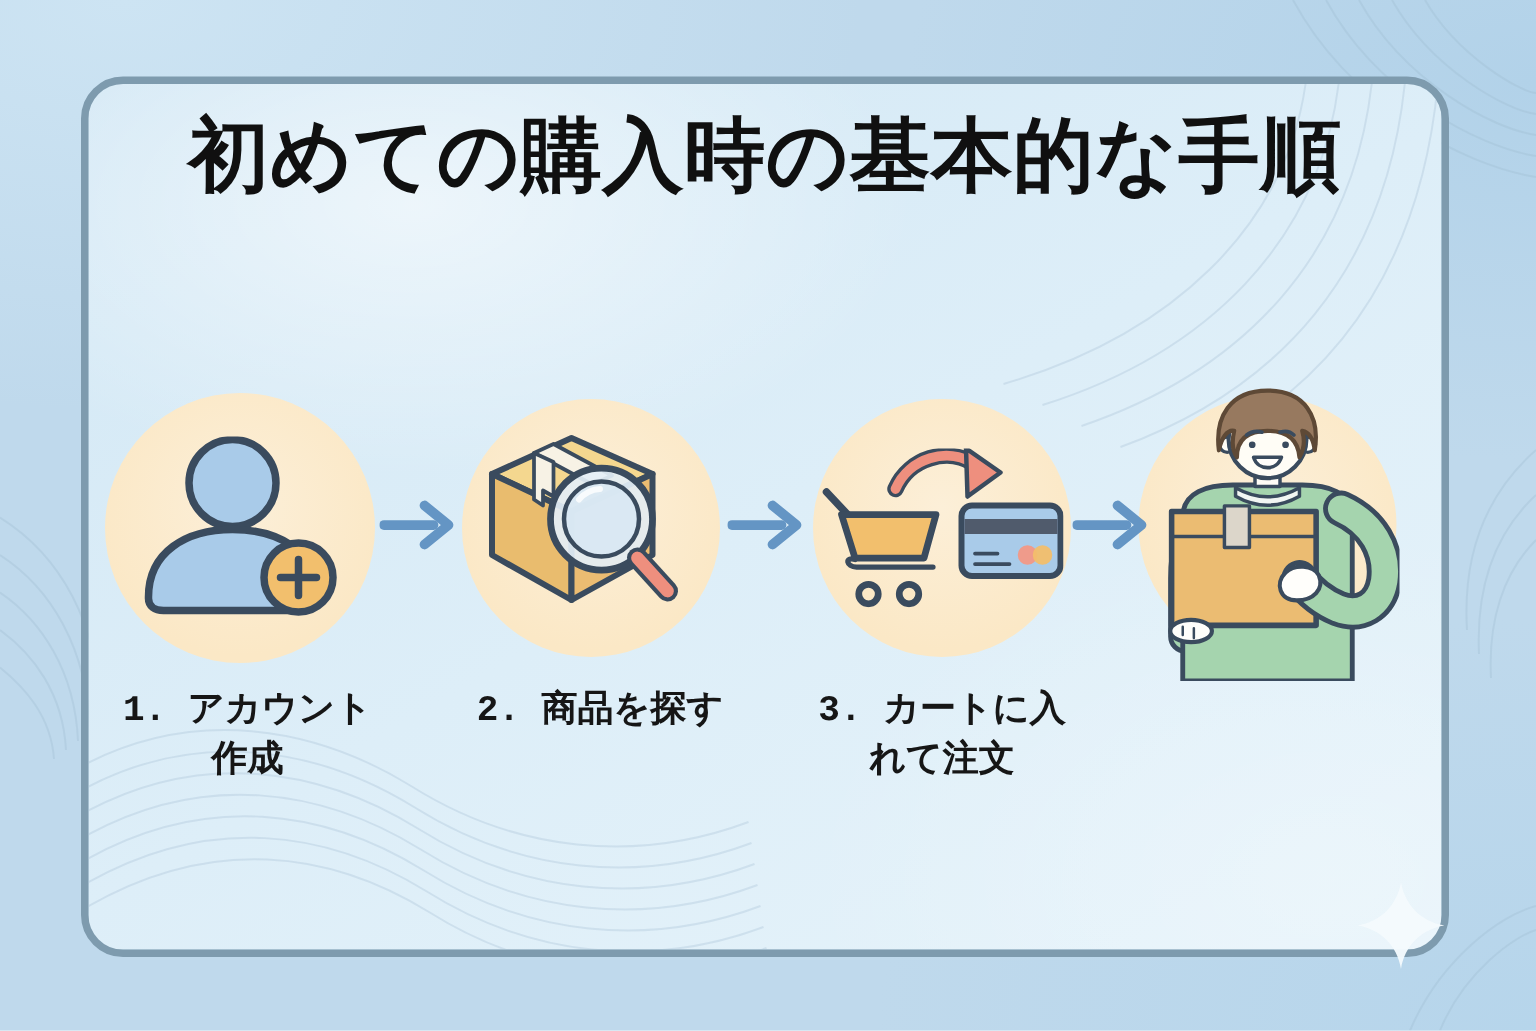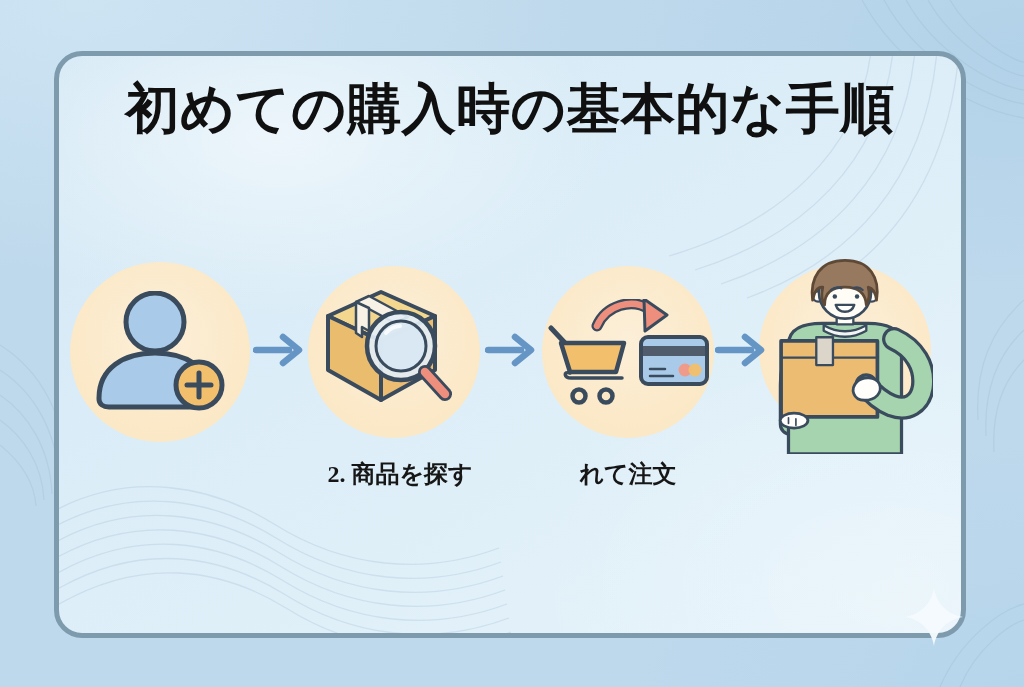--- a/index.html
+++ b/index.html
@@ -7,21 +7,21 @@
     --circle-fill:#FBE8C6; --arrow-blue:#6495C4; --outline-dark:#3A4B5E;
     --accent-orange:#F2BF6D; --accent-salmon:#EE8F7E; --accent-blue-light:#A9CBE9;
     --accent-green:#A5D4AE; --box-tan:#EBBC72; --box-top:#F4D78F; --box-side:#E9BC6E;
     --lens-fill:#E4EFF7; --skin:#FFFDF6; --hair-brown:#97795F; --card-stripe:#505B6C;
     --pay-circle-left:#EF9B8B; --pay-circle-right:#F2BE6C; --title-color:#101010;
     --label-color:#161616; --wave-line:#9DBACD; --sparkle:#F4FAFD;
   }
   html,body{margin:0;padding:0;}
   .stage{
     position:relative;width:1024px;height:687px;overflow:hidden;
-    font-family:Liberation Serif, serif;
+    font-family:Liberation Mono, monospace;
     background:
       radial-gradient(900px 500px at 8% 0%, #CDE4F3 0%, rgba(205,228,243,0) 55%),
       radial-gradient(700px 420px at 100% 8%, #B2D2E9 0%, rgba(178,210,233,0) 60%),
       radial-gradient(800px 500px at 100% 100%, #B6D5EB 0%, rgba(182,213,235,0) 55%),
       var(--background,#BFD9EC);
   }
   .bg-decor{position:absolute;inset:0;z-index:0;}
   .bg-decor path{fill:none;stroke:var(--wave-line,#9DBACD);stroke-width:1.3;opacity:.3;}
   .card{
     position:absolute;left:54px;top:51px;width:912px;height:587px;box-sizing:border-box;
@@ -186,25 +186,30 @@
   </svg>
   <svg class="arrow a2" width="52" height="34" viewBox="0 0 52 34">
     <path d="M3,17 H36"></path>
       <path d="M30,4 L46,17 L30,30"></path>
   </svg>
   <svg class="arrow a3" width="52" height="34" viewBox="0 0 52 34">
     <path d="M3,17 H36"></path>
       <path d="M30,4 L46,17 L30,30"></path>
   </svg>
 
+  <div class="step-label l1">
+    <span>1. アカウント</span>
+    <span>作成</span>
+  </div>
   <div class="step-label l2">
     <span>2. 商品を探す</span>
     <span></span>
   </div>
   <div class="step-label l3">
+    <span>3. カートに入</span>
     <span>れて注文</span>
   </div>
   <div class="step-label l4">
   </div>
 
   <svg class="sparkle" width="62" height="62" viewBox="0 0 60 60">
     <path d="M30,2 C32.5,17 43,27.5 58,30 C43,32.5 32.5,43 30,58 C27.5,43 17,32.5 2,30 C17,27.5 27.5,17 30,2 Z" fill="var(--sparkle,#F4FAFD)" opacity="0.97"></path>
   </svg>
 
 </div>

